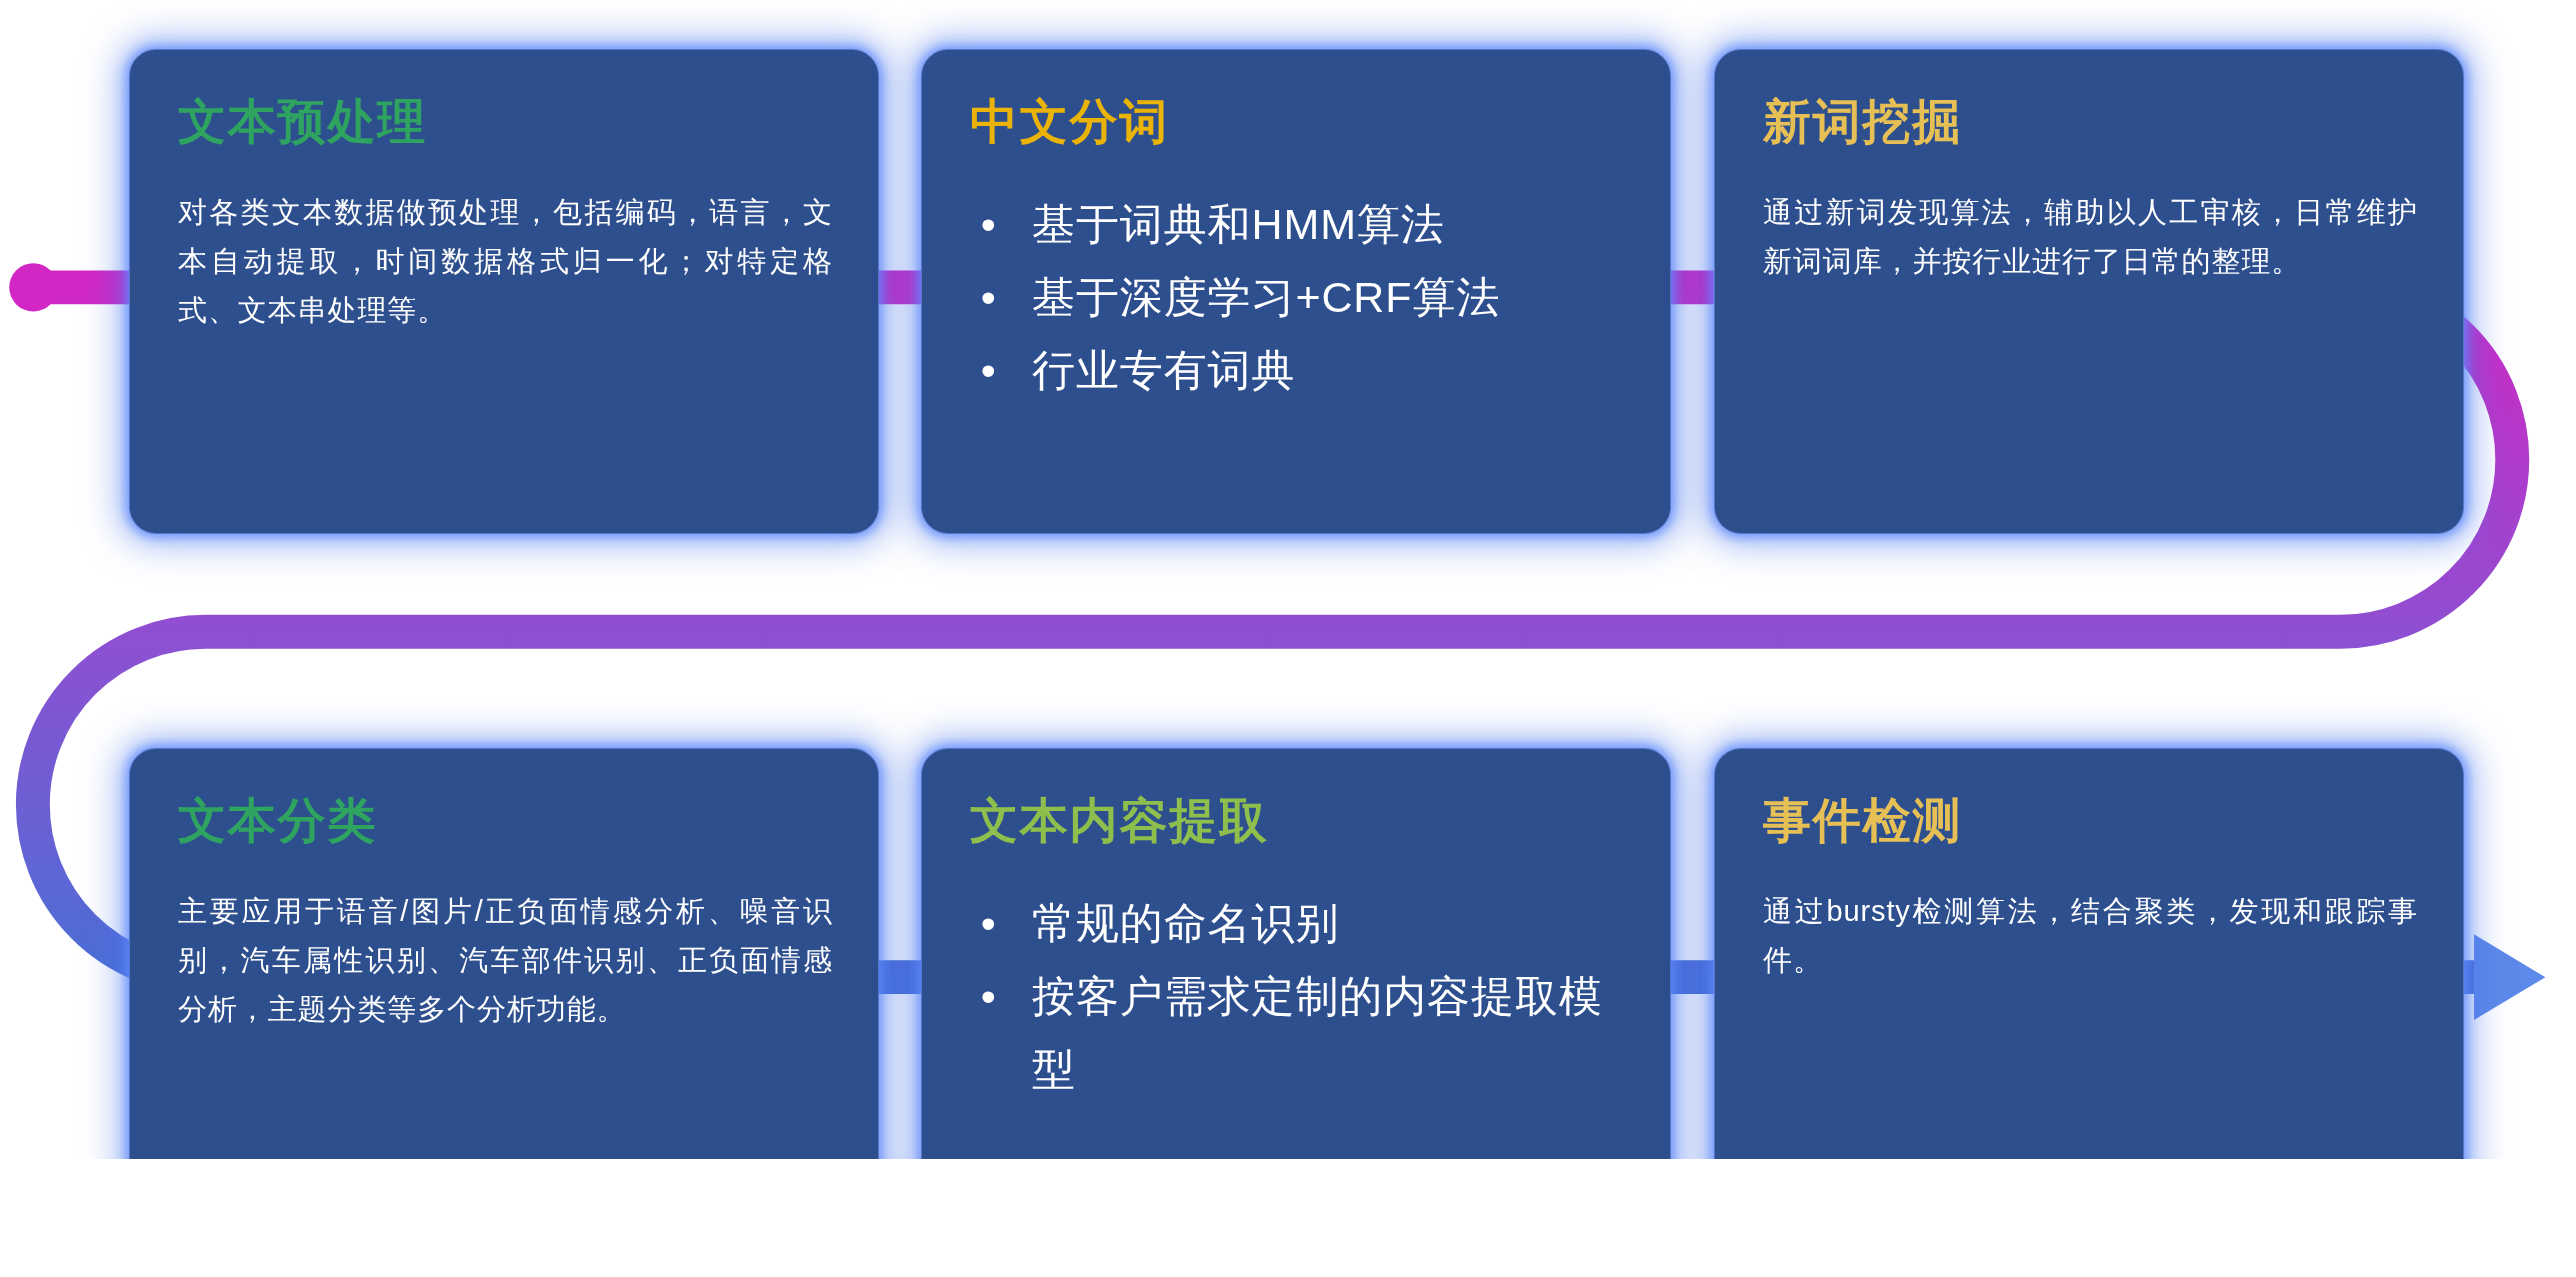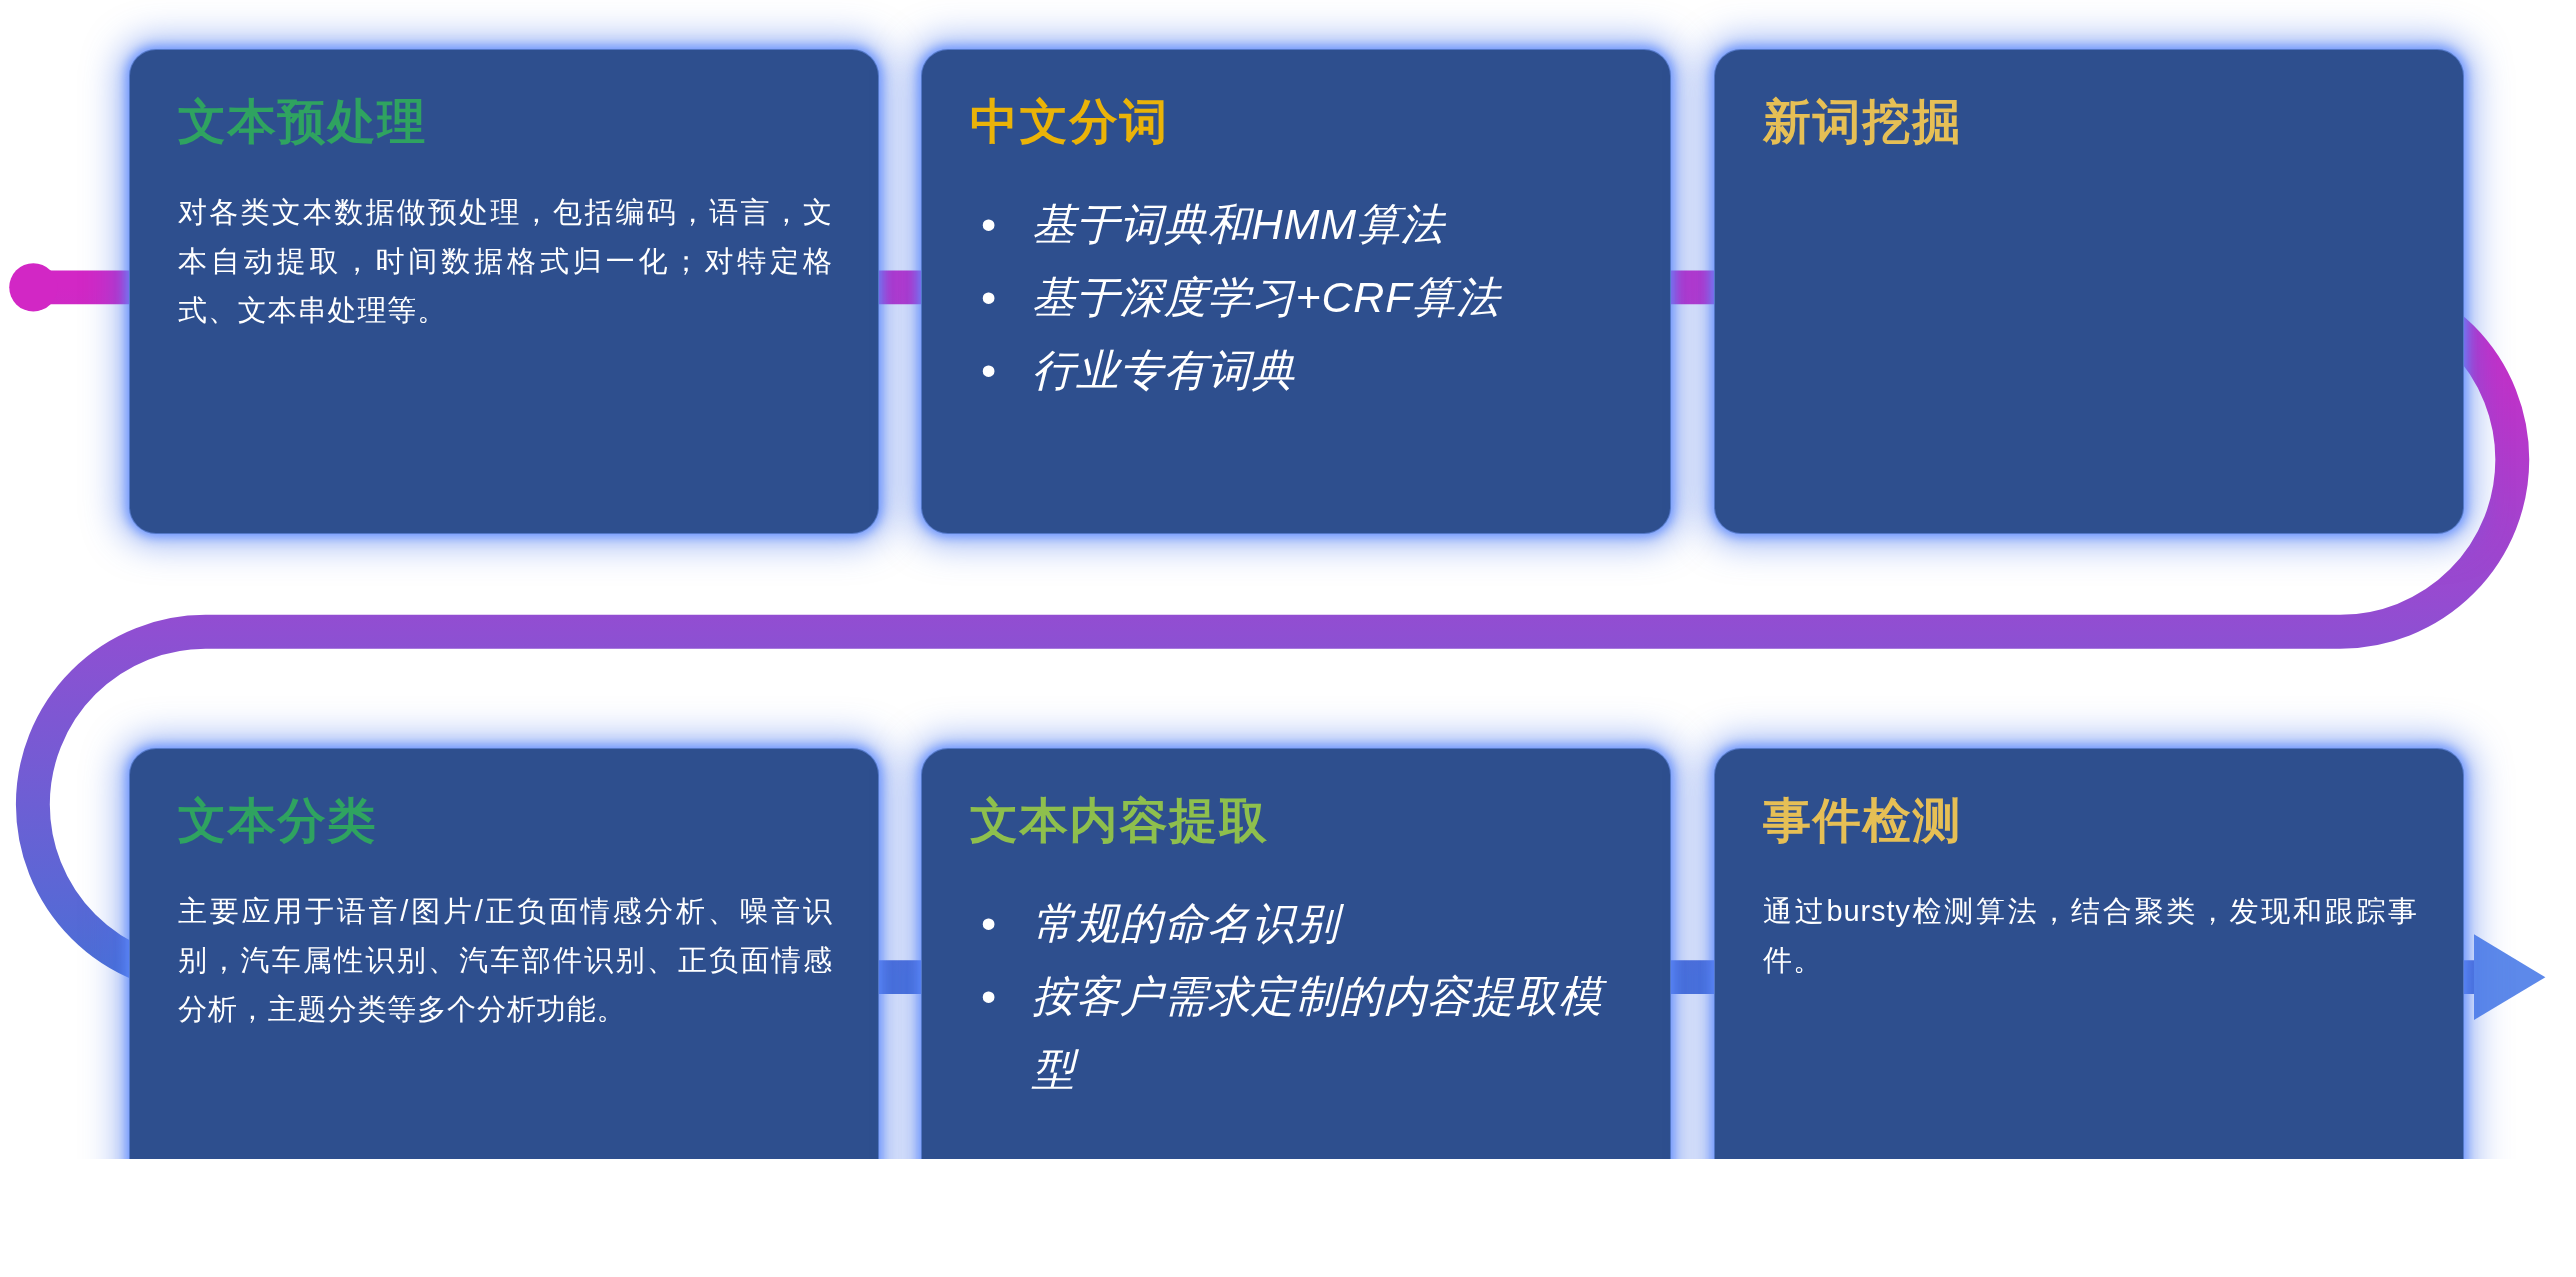--- a/index.html
+++ b/index.html
@@ -53,21 +53,20 @@
     color: #ffffff;
     font-size: 29px;
     line-height: 1.7;
     letter-spacing: 0.9px;
     text-align: justify;
   }
   ul.bullets {
     margin: 0;
     padding: 0;
     list-style: none;
-    font-style: italic;
   }
   ul.bullets li {
     position: relative;
     color: #ffffff;
     font-size: 43px;
     line-height: 1.7;
     letter-spacing: 0.9px;
     padding-left: 62px;
   }
   ul.bullets li::before {
@@ -105,20 +104,21 @@
     <h2 class="card-title" style="color: #eab308;">中文分词</h2>
     <ul class="bullets">
       <li>基于词典和HMM算法</li>
       <li>基于深度学习+CRF算法</li>
       <li>行业专有词典</li>
     </ul>
   </section>
 
   <section class="card row1 col3">
     <h2 class="card-title" style="color: rgb(230, 191, 85);">新词挖掘</h2>
+    <p class="card-body">通过新词发现算法，辅助以人工审核，日常维护新词词库，并按行业进行了日常的整理。</p>
   </section>
 
   <section class="card row2 col1">
     <h2 class="card-title" style="color: rgb(47, 163, 96);">文本分类</h2>
     <p class="card-body">主要应用于语音/图片/正负面情感分析、噪音识别，汽车属性识别、汽车部件识别、正负面情感分析，主题分类等多个分析功能。</p>
   </section>
 
   <section class="card row2 col2">
     <h2 class="card-title" style="color: rgb(142, 191, 77);">文本内容提取</h2>
     <ul class="bullets">

